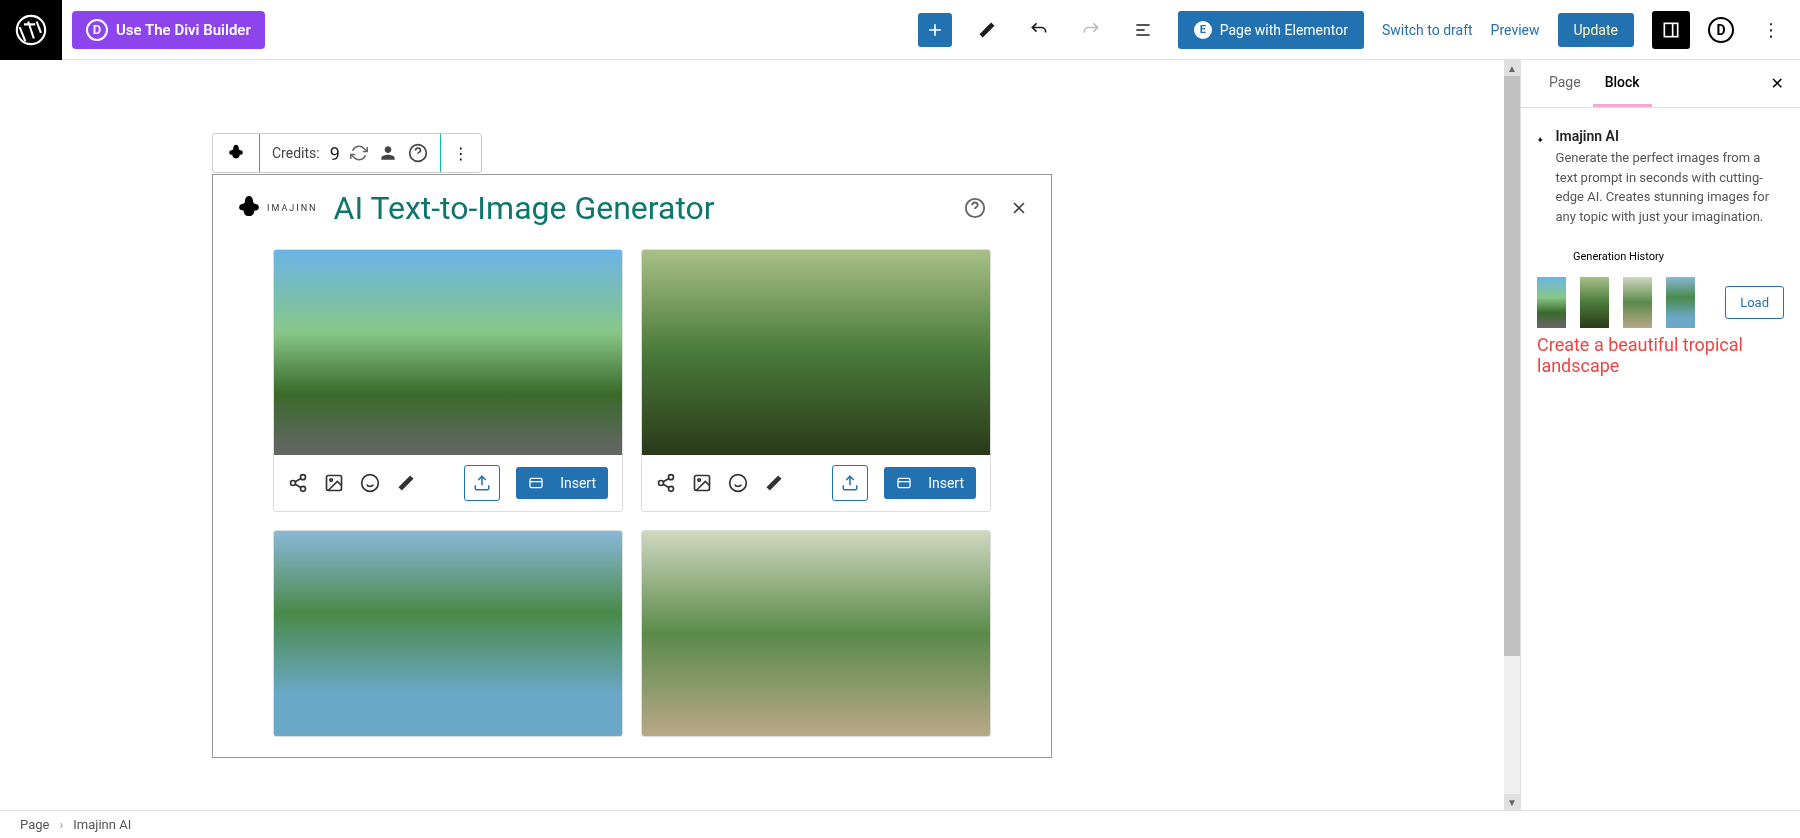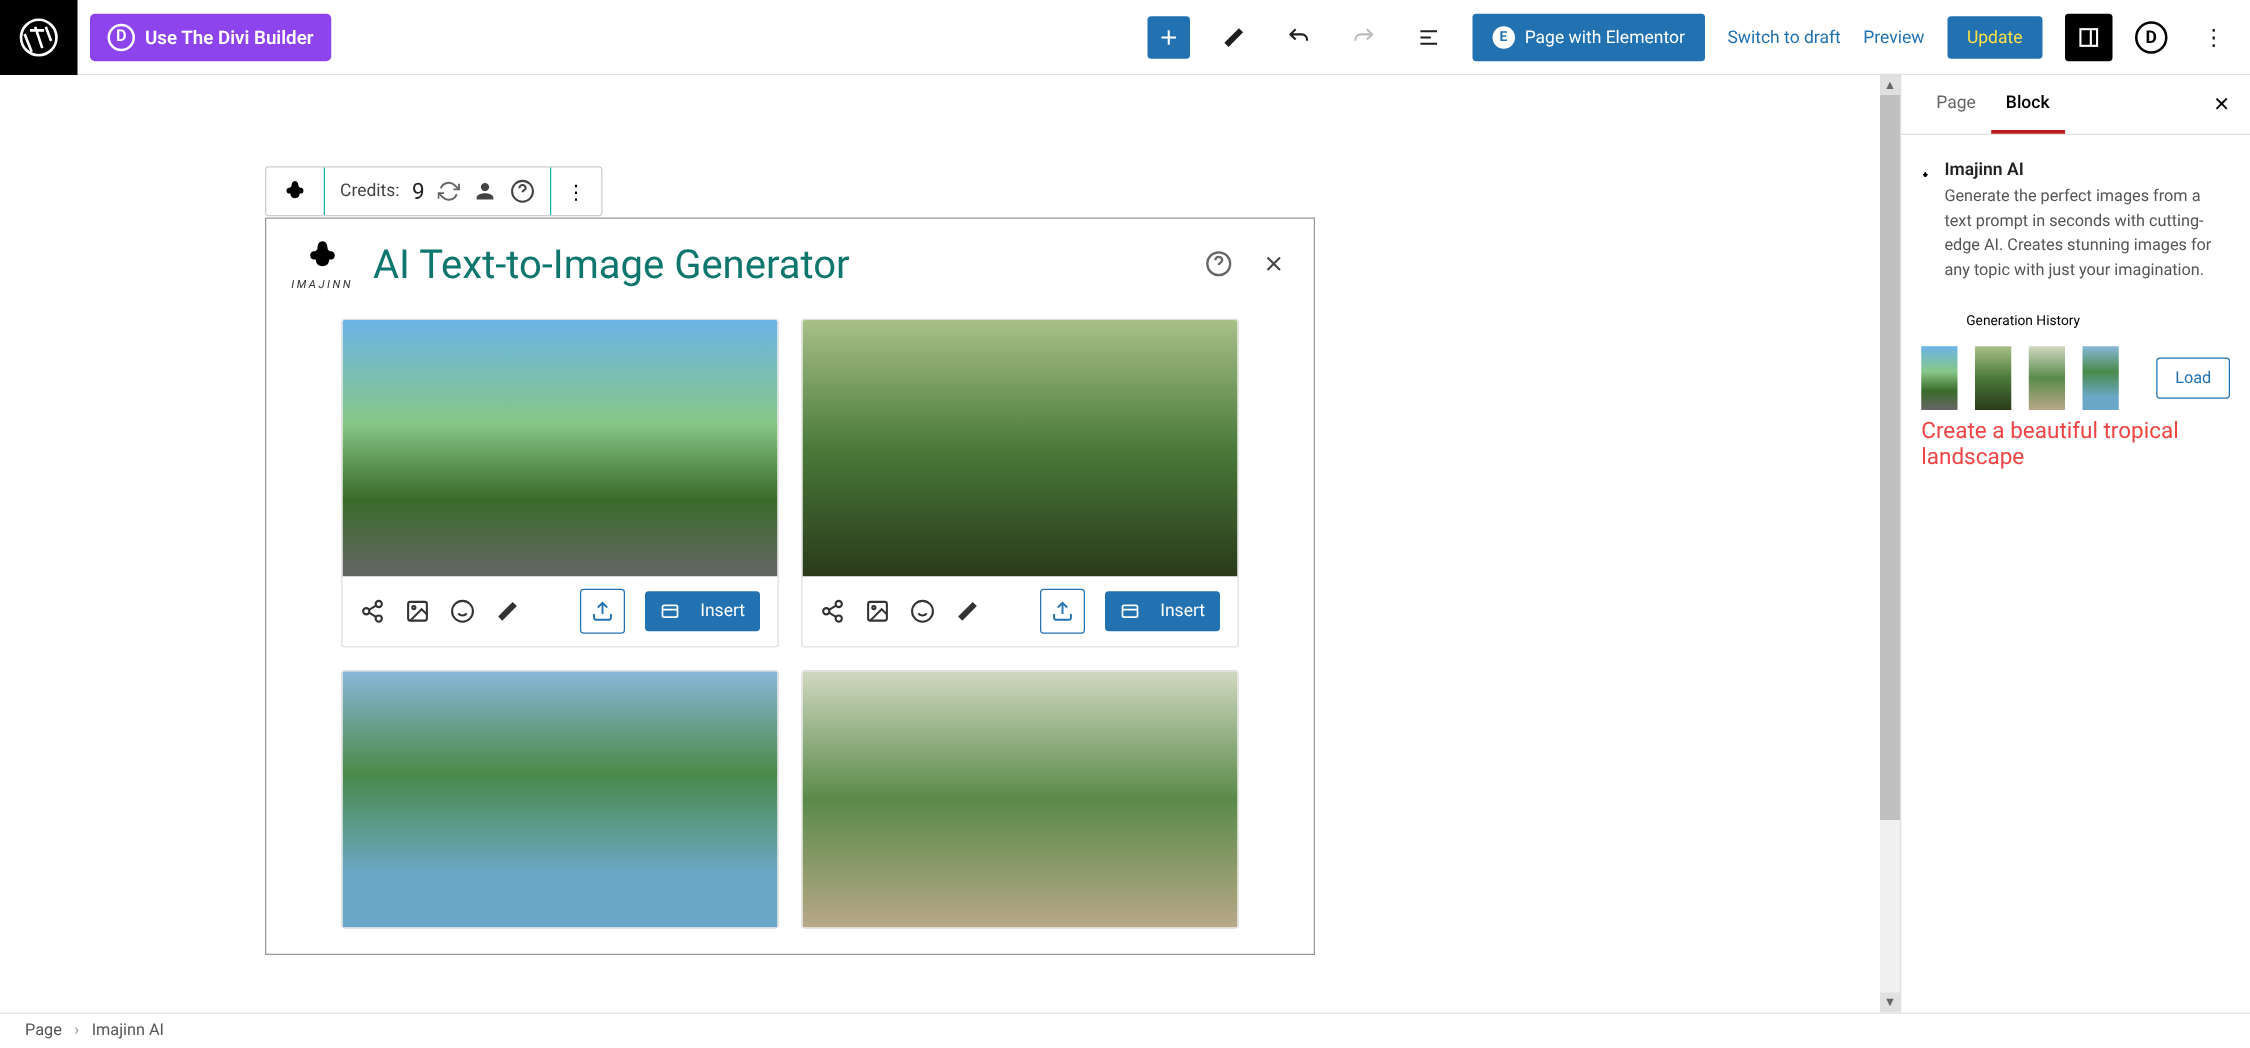--- a/index.html
+++ b/index.html
@@ -11,54 +11,54 @@
 .divi-d { width: 22px; height: 22px; border: 2px solid #fff; border-radius: 50%; display: flex; align-items: center; justify-content: center; font-size: 13px; }
 .spacer { flex: 1; }
 .top-controls { display: flex; align-items: center; gap: 18px; }
 .sq-btn { width: 34px; height: 34px; display: flex; align-items: center; justify-content: center; border-radius: 3px; cursor: pointer; }
 .add-btn { background: #2271b1; color: #fff; }
 .icon-btn { color: #1e1e1e; }
 .icon-btn.disabled { color: #bbb; }
 .elementor-btn { background: #2271b1; color: #fff; padding: 10px 16px; border-radius: 3px; font-size: 14px; display: flex; align-items: center; gap: 8px; cursor: pointer; }
 .elementor-e { width: 18px; height: 18px; background: #fff; color: #2271b1; border-radius: 50%; display: flex; align-items: center; justify-content: center; font-size: 11px; font-weight: bold; }
 .link-btn { color: #2271b1; font-size: 14px; cursor: pointer; }
-.update-btn { background: #2271b1; color: #fde047; padding: 9px 16px; border-radius: 3px; font-size: 14px; cursor: pointer; }
+.update-btn { background: #2271b1; color: #fef9c3; padding: 9px 16px; border-radius: 3px; font-size: 14px; cursor: pointer; }
 .panel-btn { width: 38px; height: 38px; background: #000; color: #fff; display: flex; align-items: center; justify-content: center; border-radius: 3px; }
 .d-circle { width: 26px; height: 26px; border: 2px solid #000; border-radius: 50%; display: flex; align-items: center; justify-content: center; font-size: 14px; font-weight: bold; }
 .menu-dots { padding: 0 10px; cursor: pointer; font-size: 18px; color: #1e1e1e; }
 
 .main-area { position: absolute; top: 60px; left: 0; right: 280px; bottom: 28px; overflow: hidden; }
 .page-title { position: absolute; top: 0; left: 212px; font-size: 40px; font-weight: 400; color: #555; font-family: Georgia, serif; }
 .block-toolbar { position: absolute; top: 73px; left: 212px; display: flex; border: 1px solid #ccc; border-radius: 3px; background: #fff; }
 .tb-sec { display: flex; align-items: center; padding: 8px 12px; border-right: 1px solid #14b8a6; gap: 10px; }
 .tb-sec:last-child { border-right: none; }
 .credits-lbl { font-size: 14px; color: #444; }
 .credits-val { font-size: 18px; color: #222; }
 
 .gen-block { position: absolute; top: 114px; left: 212px; width: 840px; border: 1px solid #999; background: #fff; }
 .gen-header { display: flex; align-items: center; padding: 14px 20px; gap: 16px; }
-.imajinn-logo { display: flex; flex-direction: column; align-items: center; gap: 2px; font-style: italic; }
+.imajinn-logo { display: flex; flex-direction: row; align-items: center; gap: 2px; }
 .imajinn-txt { font-size: 9px; letter-spacing: 2px; color: #333; }
 .gen-title { font-size: 32px; color: #0f766e; flex: 1; }
 .gen-header-icons { display: flex; gap: 20px; }
 .hdr-icon { width: 24px; height: 24px; display: flex; align-items: center; justify-content: center; cursor: pointer; color: #444; }
 
 .results-grid { display: grid; grid-template-columns: 1fr 1fr; gap: 18px; padding: 8px 60px 20px; }
 .result-card { border: 1px solid #ddd; border-radius: 3px; overflow: hidden; }
 .result-img { width: 100%; height: 205px; display: block; }
 .result-actions { display: flex; align-items: center; padding: 10px 14px; gap: 16px; }
 .act-spacer { flex: 1; }
 .act-icon { width: 20px; height: 20px; cursor: pointer; color: #333; }
 .upload-btn { width: 36px; height: 36px; border: 1px solid #2271b1; display: flex; align-items: center; justify-content: center; border-radius: 3px; cursor: pointer; }
 .insert-btn { background: #2271b1; color: #fff; padding: 8px 12px; border-radius: 3px; font-size: 14px; display: flex; align-items: center; gap: 16px; cursor: pointer; }
 
 .sidebar { position: absolute; top: 60px; right: 0; width: 280px; bottom: 28px; background: #fff; border-left: 1px solid #e0e0e0; padding: 0; }
 .tabs { display: flex; border-bottom: 1px solid #e0e0e0; padding: 0 16px; position: relative; }
 .tab { padding: 14px 12px; font-size: 14px; color: #666; cursor: pointer; }
-.tab.active { color: #000; font-weight: 500; border-bottom: 3px solid #b91c1c; }
+.tab.active { color: #000; font-weight: 500; border-bottom: 3px solid #f9a8d4; }
 .close-side { position: absolute; right: 16px; top: 14px; cursor: pointer; font-size: 16px; }
 .side-content { padding: 20px 16px; }
 .block-header { display: flex; gap: 12px; margin-bottom: 8px; align-items: flex-start; }
 .block-name { font-size: 14px; font-weight: 600; color: #222; }
 .block-desc { font-size: 13px; color: #555; line-height: 1.5; margin-top: 4px; }
 .section-title { font-size: 11px; font-weight: 400; margin-top: 24px; margin-bottom: 14px; margin-left: 36px; }
 .history-row { display: flex; gap: 14px; align-items: center; }
 .hist-thumb { width: 51px; height: 51px; background: linear-gradient(135deg,#5a8a3a,#2d5020); }
 .load-btn { border: 1px solid #2271b1; color: #2271b1; padding: 8px 14px; border-radius: 3px; font-size: 13px; margin-left: 16px; cursor: pointer; }
 .prompt-txt { font-size: 18px; color: #ef4444; margin-top: 6px; }

